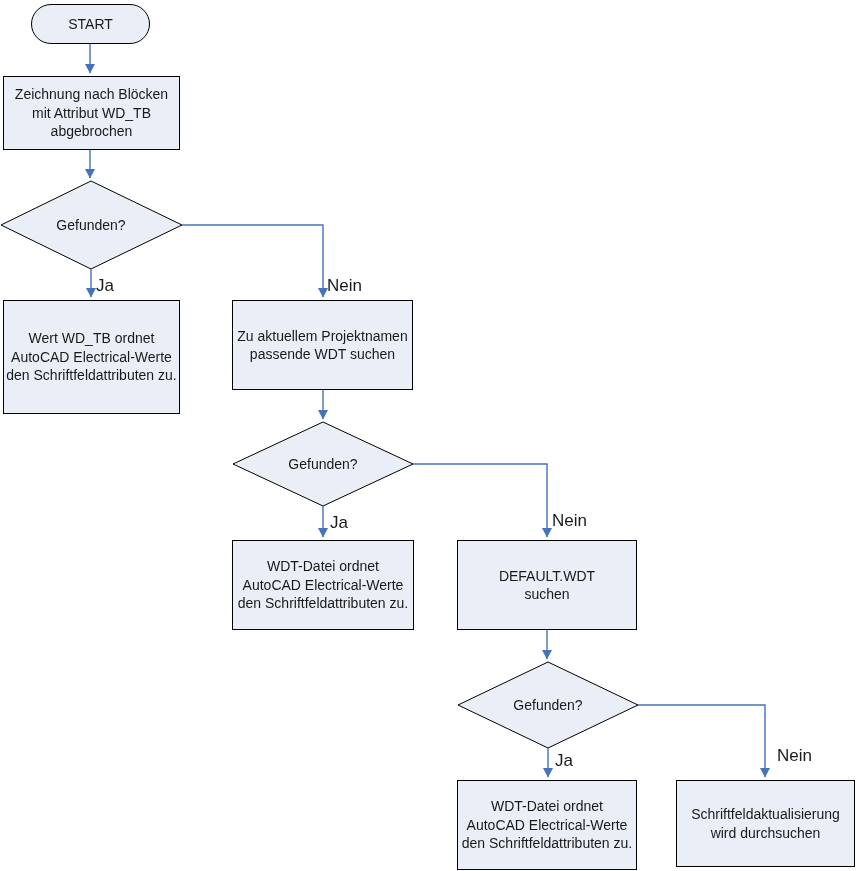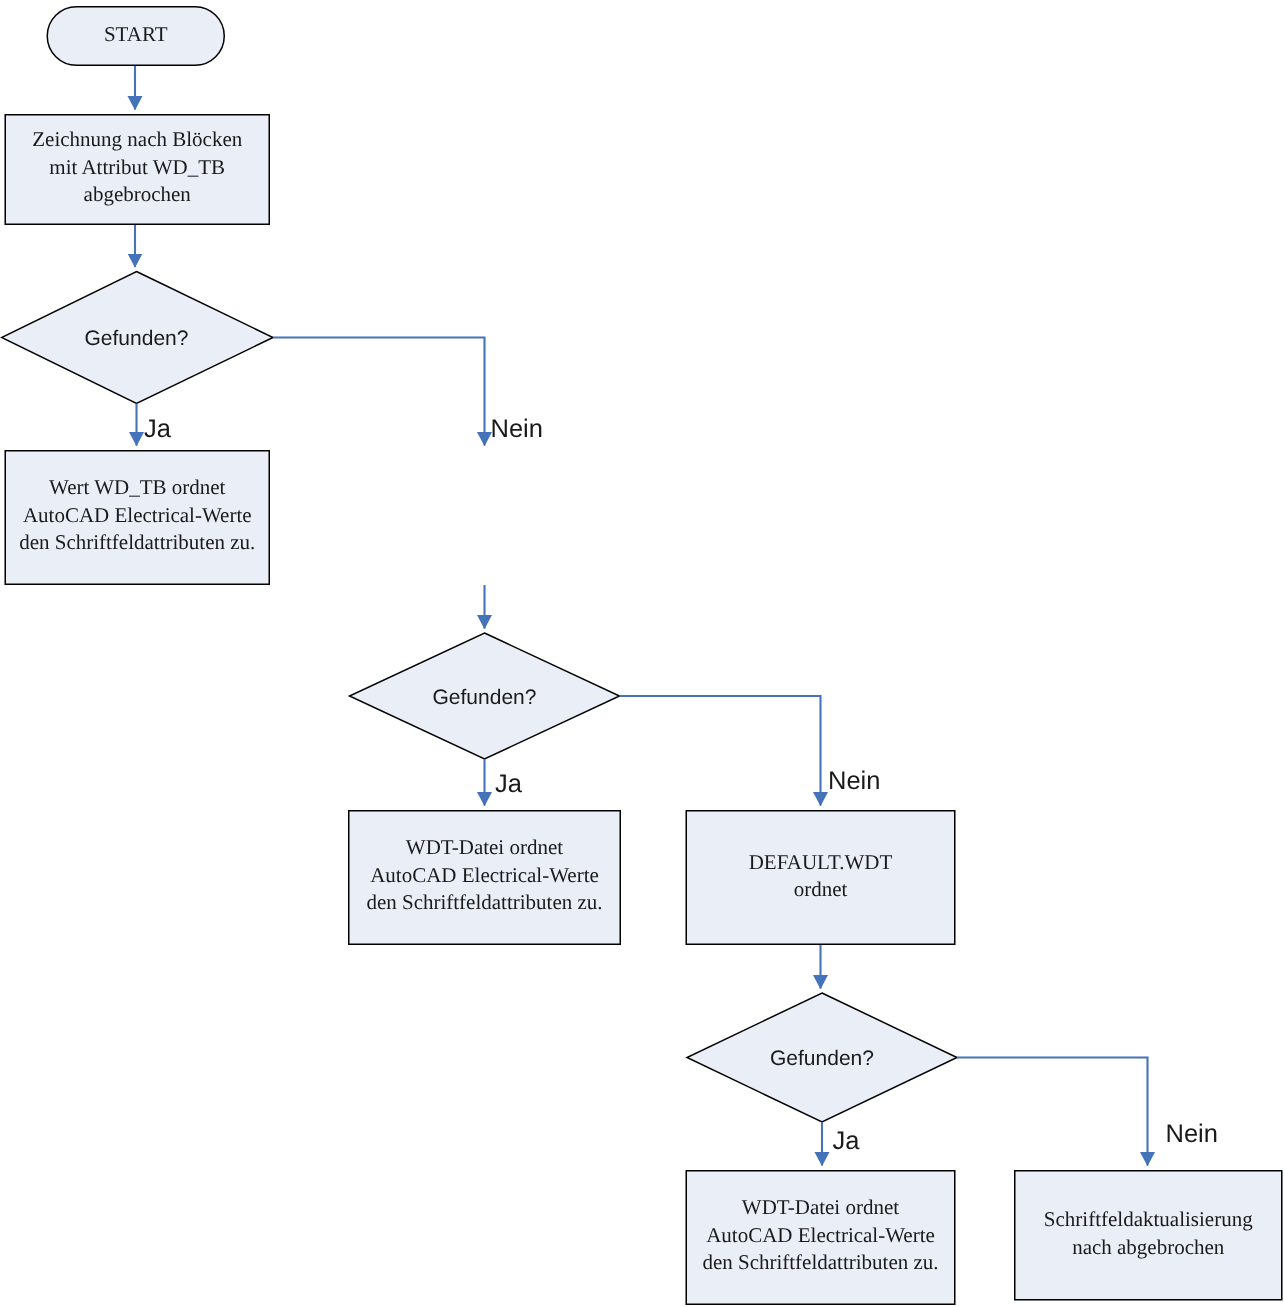--- a/index.html
+++ b/index.html
@@ -23,40 +23,40 @@
     background: #e9eef7;
     border: 1px solid #000000;
     display: flex;
     align-items: center;
     justify-content: center;
     text-align: center;
     font-size: 14px;
     line-height: 1.32;
   }
   .terminator { border-radius: 20px; }
-  .node-label { white-space: pre-line; font-family: Liberation Serif, serif; }
+  .node-label { white-space: pre-line; }
   .decision-label {
     position: absolute;
     display: flex;
     align-items: center;
     justify-content: center;
     text-align: right;
     font-size: 14px;
     pointer-events: none;
   }
   .edge-label {
     position: absolute;
     font-size: 17px;
     line-height: 1;
     white-space: nowrap;
   }
   
   #node-start            { left: 31px;  top: 4px;   width: 119px; height: 40px; }
   #node-search-blocks    { left: 3px;   top: 76px;  width: 177px; height: 74px; }
-  #node-assign-wdtb      { left: 3px;   top: 300px; width: 177px; height: 90px; }
+  #node-assign-wdtb      { left: 3px;   top: 300px; width: 177px; height: 114px; }
   #node-search-project   { left: 232px; top: 300px; width: 181px; height: 90px; }
   #node-assign-wdt       { left: 232px; top: 540px; width: 182px; height: 90px; }
   #node-search-default   { left: 457px; top: 540px; width: 180px; height: 90px; }
   #node-assign-default   { left: 457px; top: 780px; width: 180px; height: 90px; }
   #node-abort            { left: 676px; top: 780px; width: 179px; height: 87px; }
   #label-decision-1      { left: 0px;   top: 181px; width: 182px; height: 88px; }
   #label-decision-2      { left: 233px; top: 422px; width: 180px; height: 84px; }
   #label-decision-3      { left: 458px; top: 662px; width: 180px; height: 86px; }
   #edge-label-d1-ja      { left: 96px;  top: 277px; }
   #edge-label-d1-nein    { left: 327px; top: 277px; }
@@ -104,41 +104,45 @@
 mit Attribut WD_TB
 abgebrochen</span>
   </div>
 
   <div class="node" id="node-assign-wdtb">
     <span class="node-label">Wert WD_TB ordnet
 AutoCAD Electrical-Werte
 den Schriftfeldattributen zu.</span>
   </div>
 
+  <div class="node" id="node-search-project">
+    <span class="node-label">Zu aktuellem Projektnamen
+passende WDT suchen</span>
+  </div>
 
   <div class="node" id="node-assign-wdt">
     <span class="node-label">WDT-Datei ordnet
 AutoCAD Electrical-Werte
 den Schriftfeldattributen zu.</span>
   </div>
 
   <div class="node" id="node-search-default">
     <span class="node-label">DEFAULT.WDT
-ordnet</span>
+suchen</span>
   </div>
 
   <div class="node" id="node-assign-default">
     <span class="node-label">WDT-Datei ordnet
 AutoCAD Electrical-Werte
 den Schriftfeldattributen zu.</span>
   </div>
 
   <div class="node" id="node-abort">
     <span class="node-label">Schriftfeldaktualisierung
-nach abgebrochen</span>
+wird durchsuchen</span>
   </div>
 
   <div class="decision-label" id="label-decision-1">Gefunden?</div>
   <div class="decision-label" id="label-decision-2">Gefunden?</div>
   <div class="decision-label" id="label-decision-3">Gefunden?</div>
 
   <span class="edge-label" id="edge-label-d1-ja">Ja</span>
   <span class="edge-label" id="edge-label-d1-nein">Nein</span>
   <span class="edge-label" id="edge-label-d2-ja">Ja</span>
   <span class="edge-label" id="edge-label-d2-nein">Nein</span>

